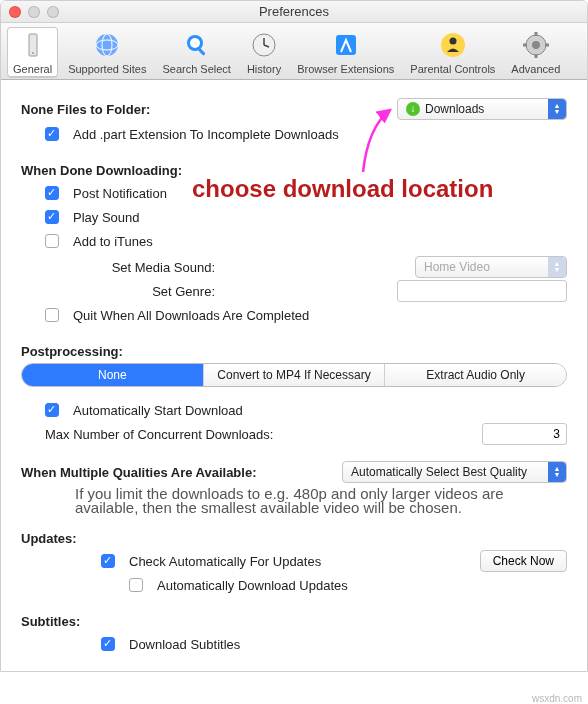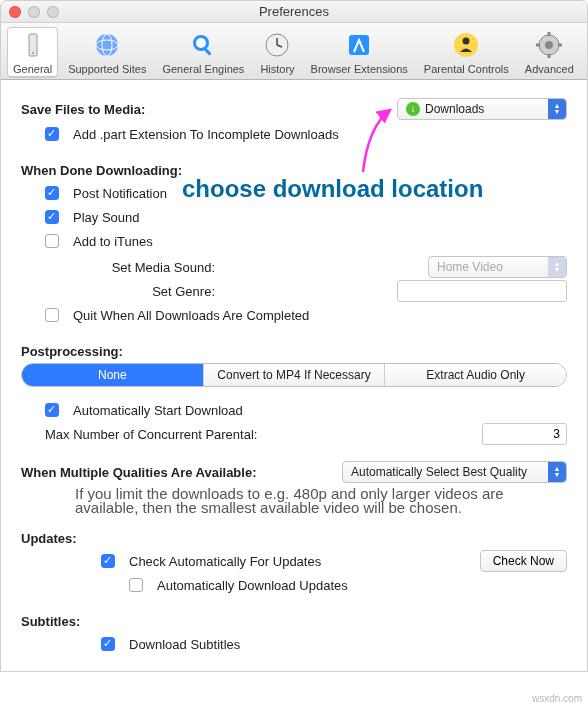--- a/index.html
+++ b/index.html
@@ -62,21 +62,21 @@
 select, .popup {
   height:22px; background:linear-gradient(#fefefe,#f1f1f1); border:1px solid #c5c5c5; border-radius:4px; font-size:12px; padding:2px 20px 2px 8px; position:relative; display:flex; align-items:center;
 }
 .popup .arrows { position:absolute; right:0; top:0; bottom:0; width:18px; background:#3b78e7; border-radius:0 4px 4px 0; display:flex; flex-direction:column; align-items:center; justify-content:center; color:#fff; font-size:7px; line-height:6px; }
 .txtfield { height:22px; border:1px solid #c8c8c8; background:#fff; border-radius:3px; padding:2px 6px; font-size:12px; text-align:right; }
 .seg { display:flex; width:100%; border:1px solid #bdbdbd; border-radius:12px; overflow:hidden; margin-top:4px; }
 .seg div { flex:1; text-align:center; padding:4px 0; font-size:12px; background:linear-gradient(#fff,#f1f1f1); border-left:1px solid #cfcfcf; }
 .seg div:first-child { border-left:none; }
 .seg div.active { background:#2f7bff; color:#fff; }
 .btn { background:linear-gradient(#fefefe,#f1f1f1); border:1px solid #c5c5c5; border-radius:4px; font-size:12px; padding:3px 12px; }
-.annot { position:absolute; color:#0369a1; font-weight:bold; font-size:24px; left:182px; top:175px; pointer-events:none; }
+.annot { position:absolute; color:#b91c1c; font-weight:bold; font-size:24px; left:192px; top:175px; pointer-events:none; }
 .arrow { position:absolute; left:358px; top:107px; pointer-events:none; }
 .watermark { position:absolute; right:6px; bottom:0; font-size:10px; color:#b7b7b7; }
 .hint { font-size:15px; color:#555; margin-left:54px; margin-top:3px; line-height:14px; }
 .rlabel { display:inline-block; width: 140px; text-align:right; }
 .spacer { flex:1; }
 .green-dl { width:14px; height:14px; border-radius:50%; background:#53c22b; display:inline-flex; align-items:center; justify-content:center; color:#fff; font-size:10px; margin-right:5px; }
 .sep { height:10px; }
 </style>
 </head>
 <body>
@@ -112,21 +112,21 @@
       <div class="lbl">Supported Sites</div>
     </div>
     <div class="tb-item">
       <div class="ic">
           <svg width="30" height="30" viewBox="0 0 30 30">
             <circle cx="13" cy="13" r="8" fill="#2a92ff"></circle>
             <circle cx="13" cy="13" r="5" fill="#fff"></circle>
             <rect x="18" y="18" width="8" height="3" rx="1.5" fill="#2a92ff" transform="rotate(45 18 18)"></rect>
           </svg>
         </div>
-      <div class="lbl">General Engines</div>
+      <div class="lbl">Search Select</div>
     </div>
     <div class="tb-item">
       <div class="ic">
           <svg width="30" height="30" viewBox="0 0 30 30">
             <circle cx="15" cy="15" r="11" fill="#f0f0f0" stroke="#888"></circle>
             <line x1="15" y1="15" x2="15" y2="8" stroke="#444" stroke-width="1.5"></line>
             <line x1="15" y1="15" x2="20" y2="17" stroke="#444" stroke-width="1.5"></line>
           </svg>
         </div>
       <div class="lbl">History</div>
@@ -162,21 +162,21 @@
               <line x1="24" y1="15" x2="28" y2="15"></line>
             </g>
           </svg>
         </div>
       <div class="lbl">Advanced</div>
     </div>
   </div>
 
   <div class="content">
     <div class="row">
-      <div class="section">Save Files to Media:</div>
+      <div class="section">None Files to Folder:</div>
       <div class="spacer"></div>
       <div class="popup" style="width:170px">
         <span class="green-dl">↓</span>
         <span>Downloads</span>
         <span class="arrows">▲<br>▼</span>
       </div>
     </div>
     <div class="row indent1 chk">
       <input type="checkbox" checked="" style="">
       <span>Add .part Extension To Incomplete Downloads</span>
@@ -192,21 +192,21 @@
       <input type="checkbox" checked="" style="">
       <span>Play Sound</span>
     </div>
     <div class="row indent1 chk">
       <input type="checkbox" style="">
       <span>Add to iTunes</span>
     </div>
     <div class="row" style="margin-top:4px">
       <span class="indent2 rlabel">Set Media Sound:</span>
       <div class="spacer"></div>
-      <div class="popup" style="width:139px;color:#aaa">
+      <div class="popup" style="width:152px;color:#aaa">
         <span>Home Video</span>
         <span class="arrows" style="background:#cfd7ea">▲<br>▼</span>
       </div>
     </div>
     <div class="row">
       <span class="indent2 rlabel">Set Genre:</span>
       <div class="spacer"></div>
       <input class="txtfield" style="width: 170px; text-align: left; color: rgb(170, 170, 170);" disabled="" value="">
     </div>
     <div class="row indent1 chk" style="margin-top:2px">
@@ -221,21 +221,21 @@
       <div>Convert to MP4 If Necessary</div>
       <div>Extract Audio Only</div>
     </div>
 
     <div class="sep"></div>
     <div class="row indent1 chk">
       <input type="checkbox" checked="" style="">
       <span>Automatically Start Download</span>
     </div>
     <div class="row indent1">
-      <span>Max Number of Concurrent Parental:</span>
+      <span>Max Number of Concurrent Downloads:</span>
       <div class="spacer"></div>
       <input class="txtfield" style="width: 85px;" value="3">
     </div>
 
     <div class="sep"></div>
     <div class="row">
       <div class="section">When Multiple Qualities Are Available:</div>
       <div class="spacer"></div>
       <div class="popup" style="width:225px">
         <span>Automatically Select Best Quality</span>

